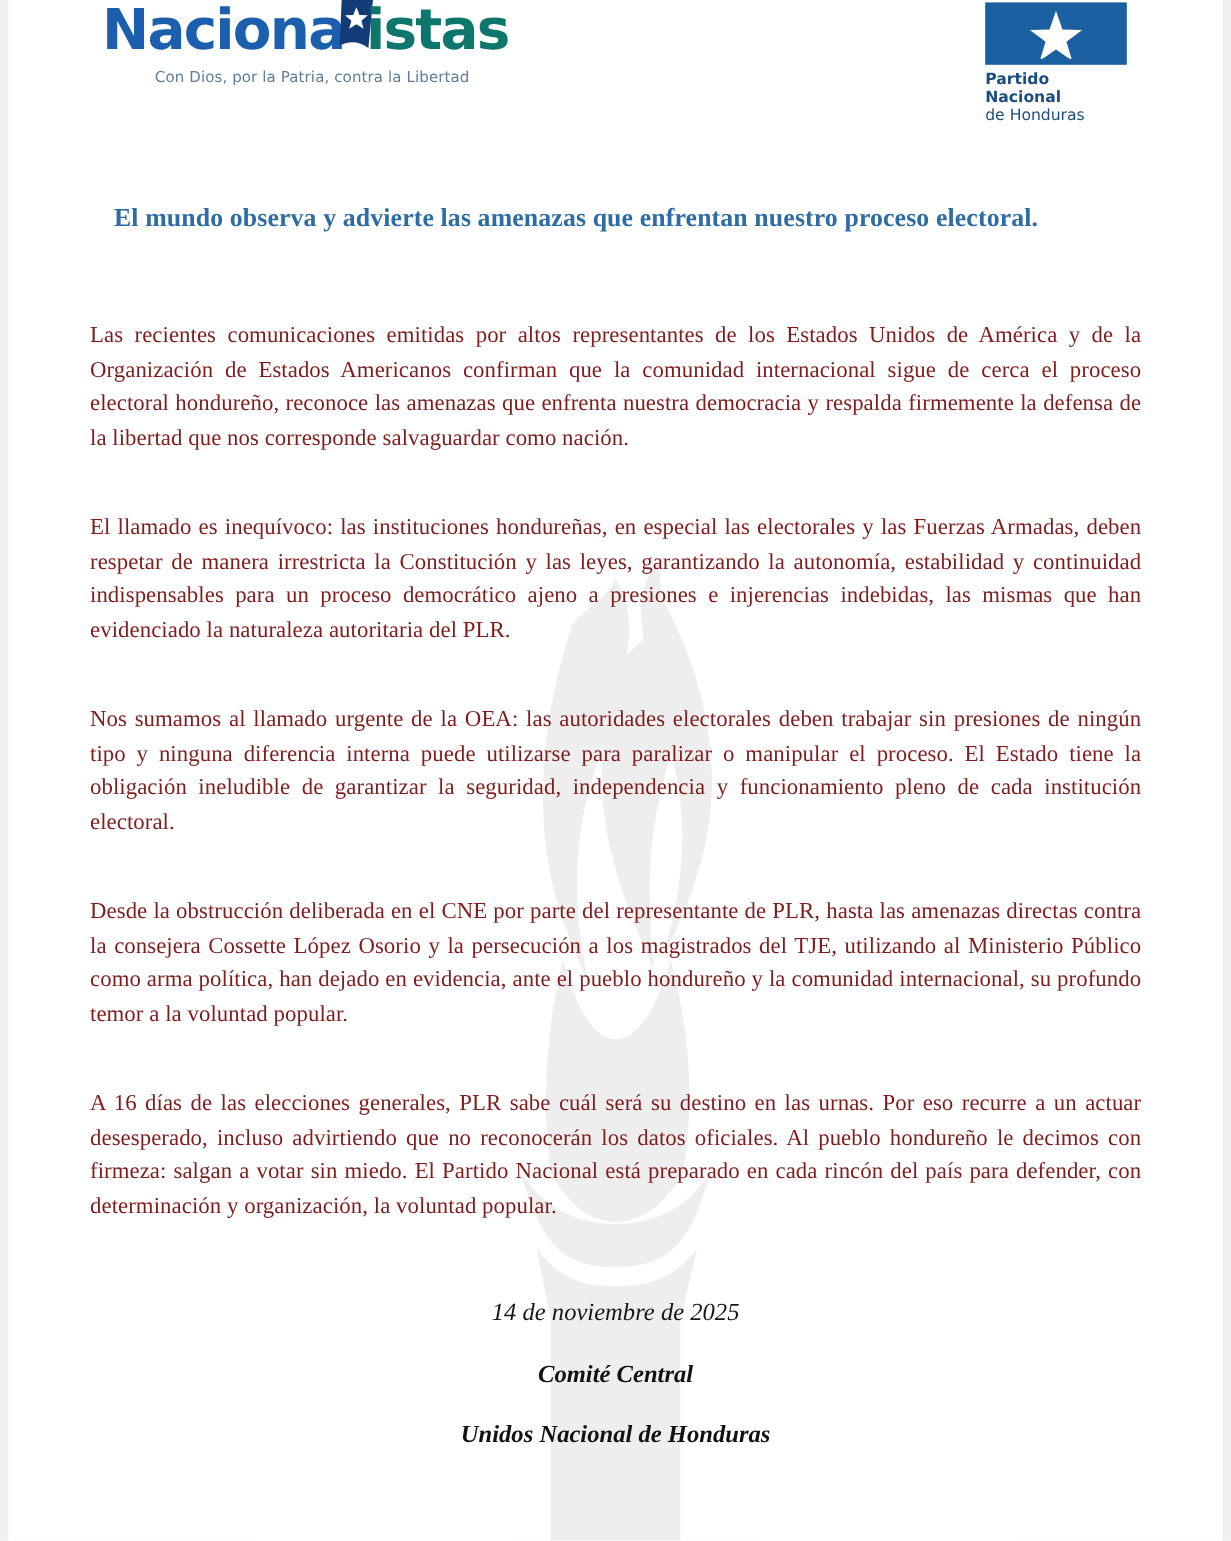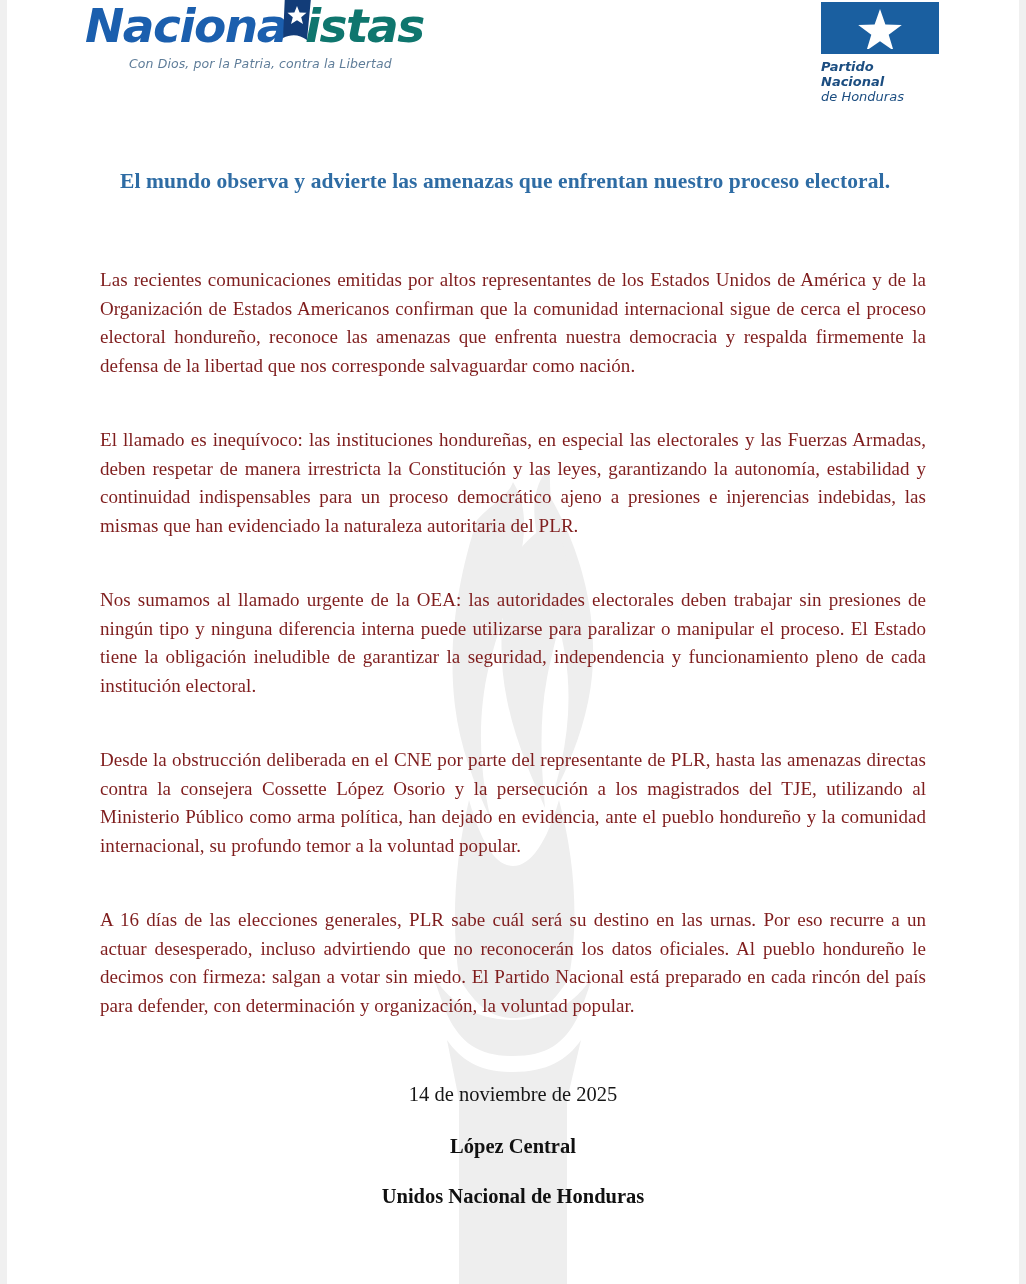--- a/index.html
+++ b/index.html
@@ -32,21 +32,20 @@
     height: 1284px;
     pointer-events: none;
     z-index: 0;
   }
 
   
   .header {
     position: relative;
     z-index: 2;
     height: 100px;
-    font-style: italic;
   }
 
   .logo-left {
     position: absolute;
     left: 78px;
     top: -6px;
     width: 340px;
     text-align: center;
   }
   .logo-wordmark {
@@ -122,21 +121,21 @@
     font-size: 13px;
     font-weight: normal;
     color: #1b4d80;
     line-height: 16px;
   }
 
   
   .content {
     position: relative;
     z-index: 2;
-    padding: 0 93px;
+    padding: 0 68px;
   }
 
   .headline {
     margin-top: 68px;
     margin-left: 20px;
     font-family: "Liberation Serif", "DejaVu Serif", serif;
     font-weight: bold;
     font-size: 21.5px;
     color: #2e6ca4;
     line-height: 26px;
@@ -151,20 +150,21 @@
     color: #7f1d1d;
     letter-spacing: 0.05px;
   }
   .para:first-of-type { margin-top: 0; }
 
   .paragraphs { margin-top: 72px; }
 
   .signature {
     margin-top: 60px;
     text-align: center;
+    font-style: italic;
   }
   .sig-date {
     font-size: 20.5px;
     color: #161616;
     line-height: 28px;
   }
   .sig-committee {
     margin-top: 24px;
     font-size: 20.5px;
     font-weight: bold;
@@ -245,19 +245,19 @@
     <div class="paragraphs">
       <p class="para">Las recientes comunicaciones emitidas por altos representantes de los Estados Unidos de América y de la Organización de Estados Americanos confirman que la comunidad internacional sigue de cerca el proceso electoral hondureño, reconoce las amenazas que enfrenta nuestra democracia y respalda firmemente la defensa de la libertad que nos corresponde salvaguardar como nación.</p>
       <p class="para">El llamado es inequívoco: las instituciones hondureñas, en especial las electorales y las Fuerzas Armadas, deben respetar de manera irrestricta la Constitución y las leyes, garantizando la autonomía, estabilidad y continuidad indispensables para un proceso democrático ajeno a presiones e injerencias indebidas, las mismas que han evidenciado la naturaleza autoritaria del PLR.</p>
       <p class="para">Nos sumamos al llamado urgente de la OEA: las autoridades electorales deben trabajar sin presiones de ningún tipo y ninguna diferencia interna puede utilizarse para paralizar o manipular el proceso. El Estado tiene la obligación ineludible de garantizar la seguridad, independencia y funcionamiento pleno de cada institución electoral.</p>
       <p class="para">Desde la obstrucción deliberada en el CNE por parte del representante de PLR, hasta las amenazas directas contra la consejera Cossette López Osorio y la persecución a los magistrados del TJE, utilizando al Ministerio Público como arma política, han dejado en evidencia, ante el pueblo hondureño y la comunidad internacional, su profundo temor a la voluntad popular.</p>
       <p class="para">A 16 días de las elecciones generales, PLR sabe cuál será su destino en las urnas. Por eso recurre a un actuar desesperado, incluso advirtiendo que no reconocerán los datos oficiales. Al pueblo hondureño le decimos con firmeza: salgan a votar sin miedo. El Partido Nacional está preparado en cada rincón del país para defender, con determinación y organización, la voluntad popular.</p>
     </div>
 
     <div class="signature">
       <div class="sig-date">14 de noviembre de 2025</div>
-      <div class="sig-committee">López Central</div>
+      <div class="sig-committee">Comité Central</div>
       <div class="sig-party">Unidos Nacional de Honduras</div>
     </div>
 
   </div>
 
 </div>
 
 </body></html>

